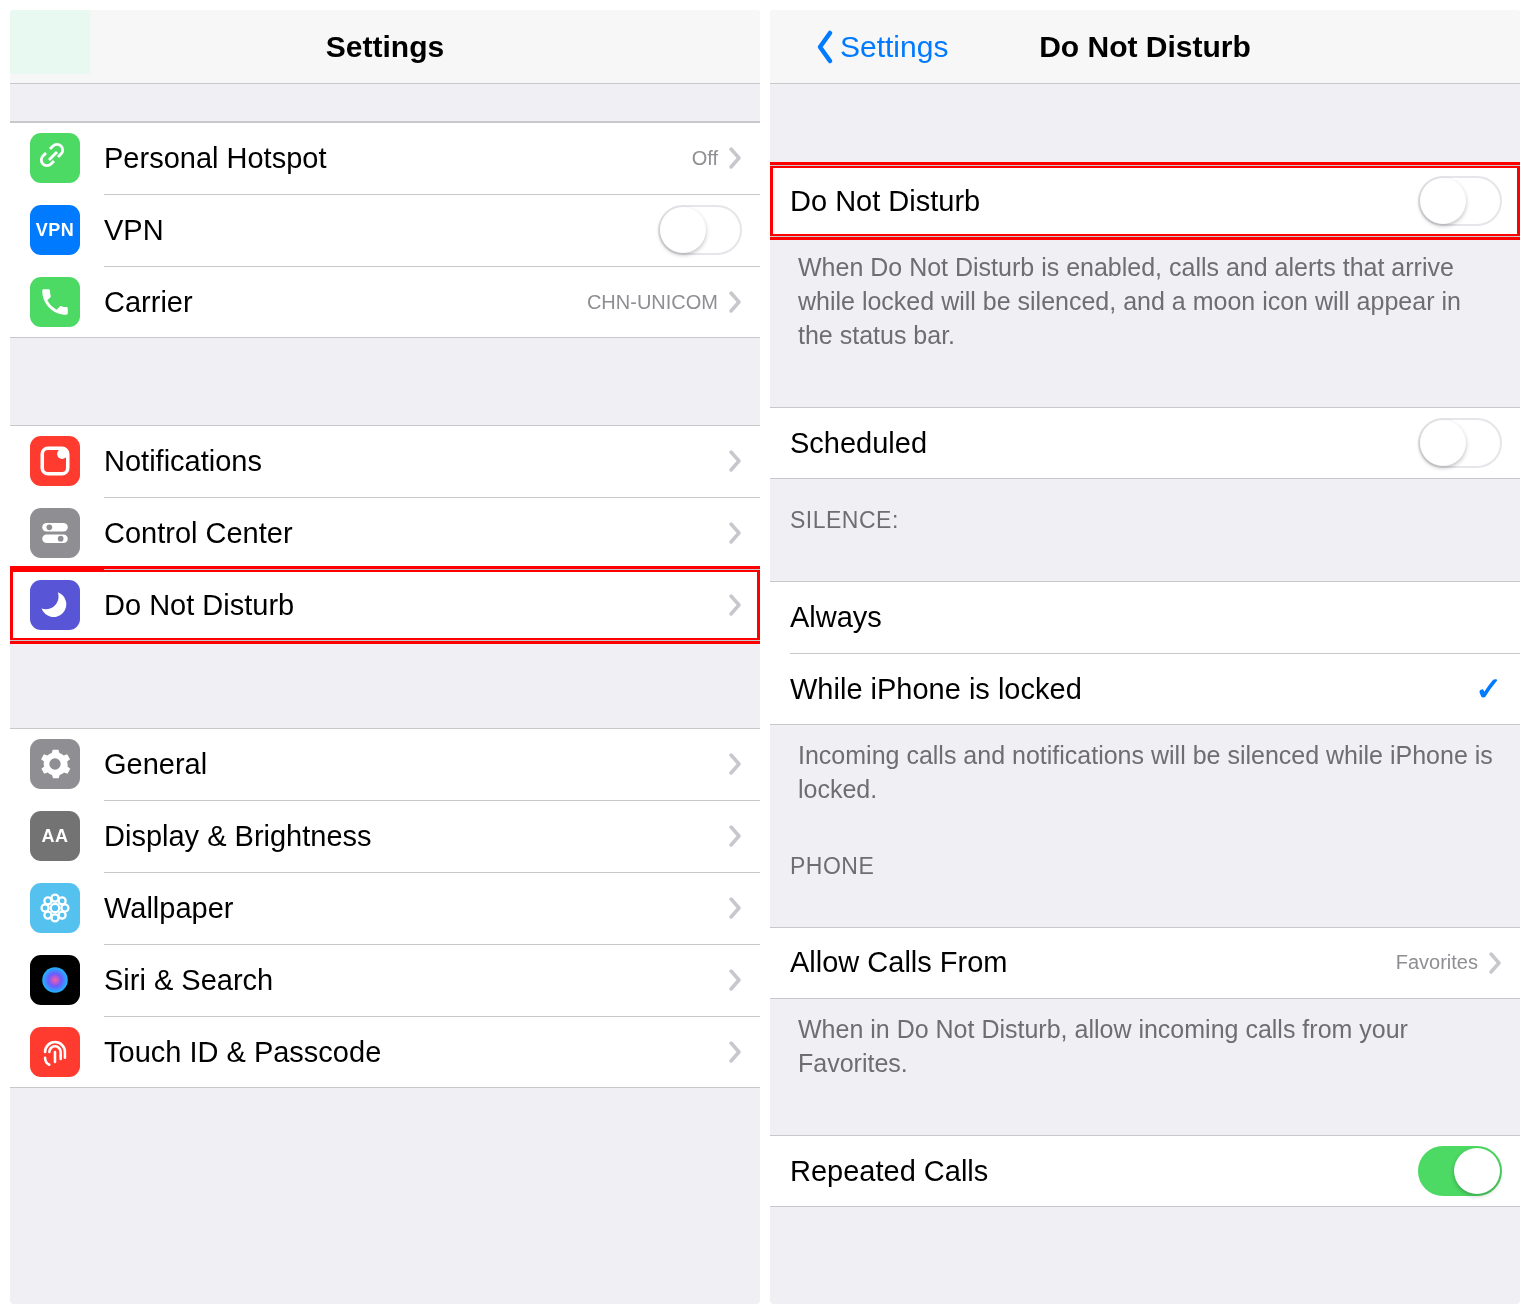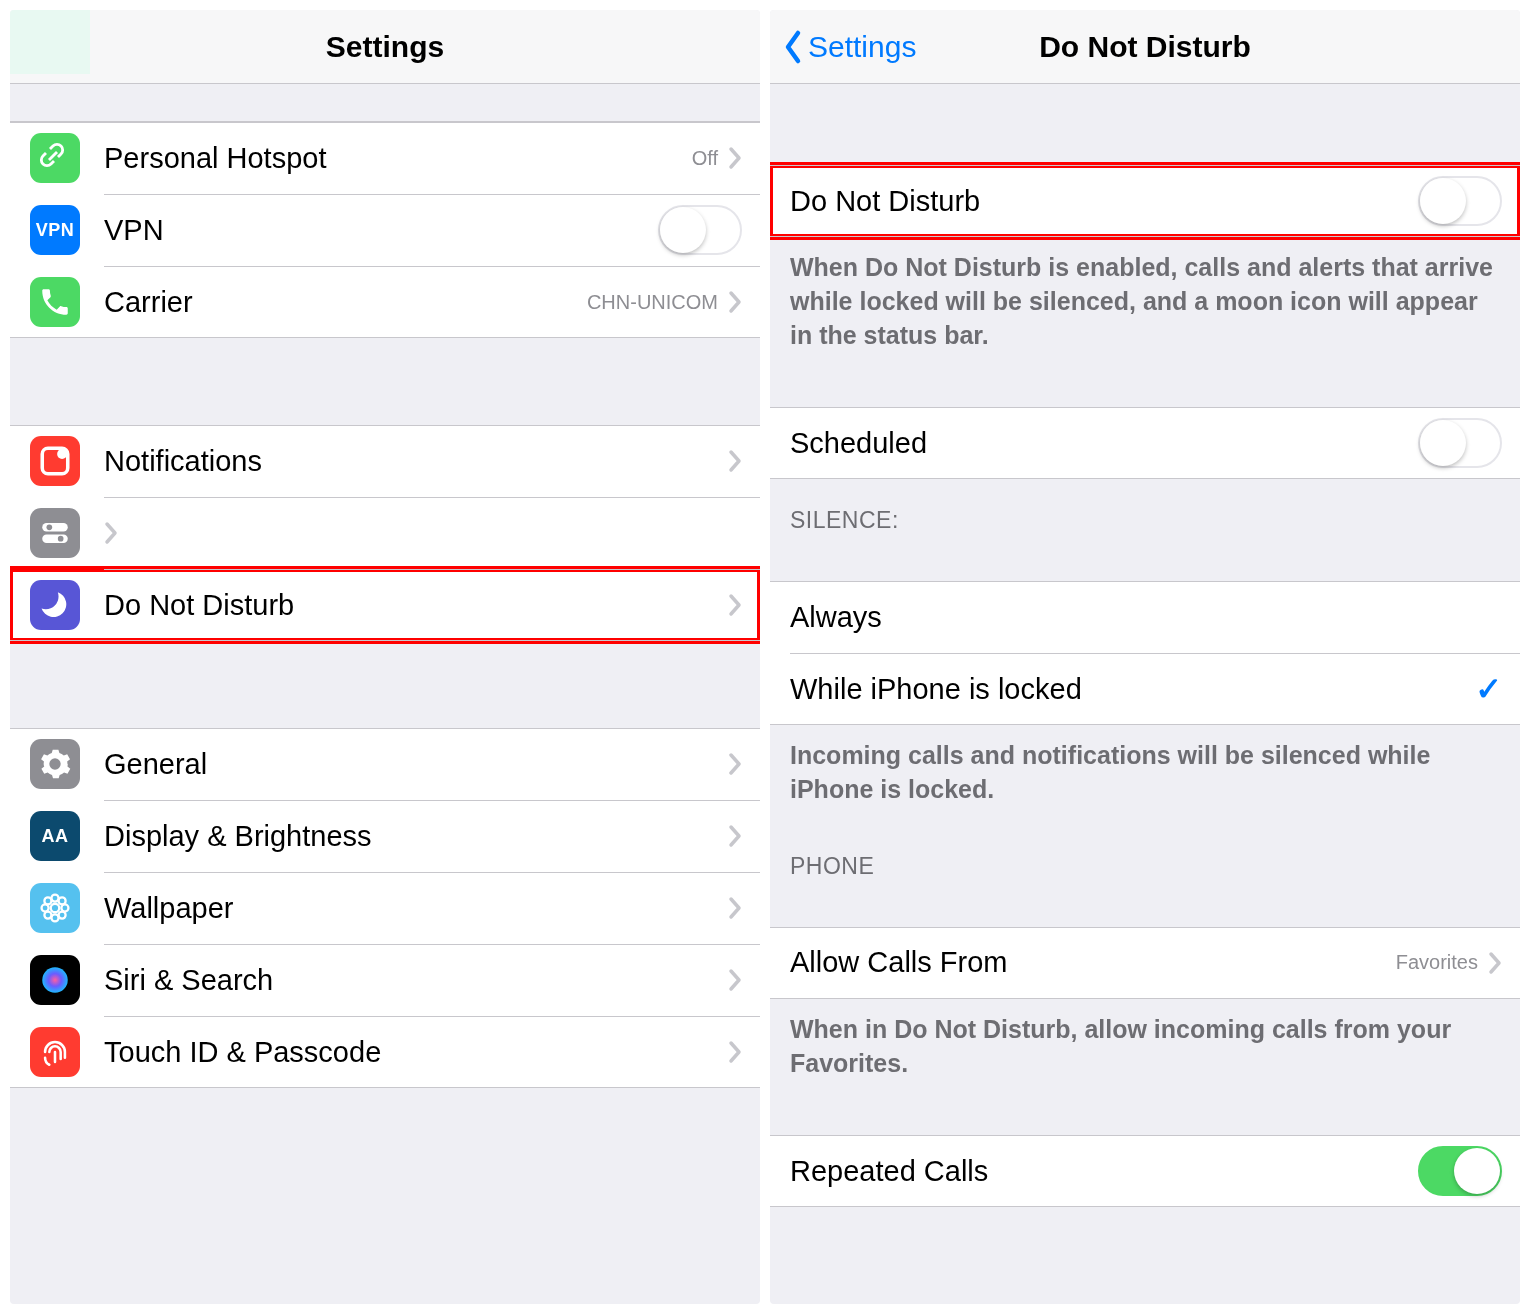--- a/index.html
+++ b/index.html
@@ -20,20 +20,21 @@
   display: flex;
   flex-direction: column;
 }
 .header {
   height: 74px;
   background: #f7f7f8;
   border-bottom: 1px solid #c8c7cc;
   display: flex;
   align-items: center;
   position: relative;
+  padding-left: 32px;
 }
 .header-title {
   position: absolute;
   left: 0; right: 0;
   text-align: center;
   font-weight: 600;
   font-size: 30px;
   color: #000;
 }
 .back-btn {
@@ -116,25 +117,24 @@
   height: 46px;
   background: #fff;
   border-radius: 50%;
   position: absolute;
   top: 0;
   box-shadow: 0 2px 4px rgba(0,0,0,0.25);
 }
 .toggle.off .knob { left: 0; }
 .toggle.on .knob { right: 0; }
 .footer-text {
-  padding: 14px 20px 18px 20px;
+  padding: 14px 20px 18px 28px;
   font-size: 25px;
   color: #6d6d72;
   line-height: 1.35;
-  font-weight: bold;
 }
 .section-header {
   padding: 28px 20px 10px 20px;
   font-size: 23px;
   color: #6d6d72;
   letter-spacing: 0.5px;
   border-radius: 24px;
 }
 .checkmark {
   color: #007aff;
@@ -213,20 +213,21 @@
     </div>
         <div class="row">
       <div class="icon-box" style="background:#8e8e93">
             <svg class="icon-glyph" viewBox="0 0 24 24">
               <rect x="3" y="5" width="18" height="6" rx="3" fill="#fff"></rect>
               <circle cx="8" cy="8" r="2" fill="#8e8e93"></circle>
               <rect x="3" y="13" width="18" height="6" rx="3" fill="#fff"></rect>
               <circle cx="16" cy="16" r="2" fill="#8e8e93"></circle>
             </svg>
           </div>
+      <span class="row-label">Control Center</span>
       <svg class="chevron" viewBox="0 0 14 24">
             <path d="M3 3 L11 12 L3 21"></path>
           </svg>
     </div>
         <div class="row last-in-group highlight-box">
       <div class="icon-box" style="background:#5856d6">
             <svg class="icon-glyph" viewBox="0 0 24 24">
               <path fill="#fff" d="M14 3c.3 1 .5 2 .5 3a9 9 0 0 1-9 9c-1 0-2-.2-3-.5A9 9 0 1 0 14 3z"></path>
             </svg>
           </div>
@@ -243,21 +244,21 @@
             <svg class="icon-glyph" viewBox="0 0 24 24">
               <path fill="#fff" d="M12 8a4 4 0 1 0 0 8 4 4 0 0 0 0-8zm9 4c0 .6-.1 1.2-.2 1.8l2 1.6-2 3.4-2.4-.8c-.9.8-2 1.4-3.1 1.7L14.6 22h-4l-.7-2.3c-1.1-.3-2.2-.9-3.1-1.7l-2.4.8-2-3.4 2-1.6C4.1 13.2 4 12.6 4 12s.1-1.2.2-1.8l-2-1.6 2-3.4 2.4.8c.9-.8 2-1.4 3.1-1.7L10.4 2h4l.7 2.3c1.1.3 2.2.9 3.1 1.7l2.4-.8 2 3.4-2 1.6c.1.6.2 1.2.2 1.8z"></path>
             </svg>
           </div>
       <span class="row-label">General</span>
       <svg class="chevron" viewBox="0 0 14 24">
             <path d="M3 3 L11 12 L3 21"></path>
           </svg>
     </div>
         <div class="row">
-      <div class="icon-box" style="background:#0c4a6e">
+      <div class="icon-box" style="background:#737373">
             <span style="color:#fff;font-weight:600;font-size:18px;letter-spacing:0.5px">AA</span>
           </div>
       <span class="row-label">Display &amp; Brightness</span>
       <svg class="chevron" viewBox="0 0 14 24">
             <path d="M3 3 L11 12 L3 21"></path>
           </svg>
     </div>
         <div class="row">
       <div class="icon-box" style="background:#55c1ef">
             <svg class="icon-glyph" viewBox="0 0 24 24">

